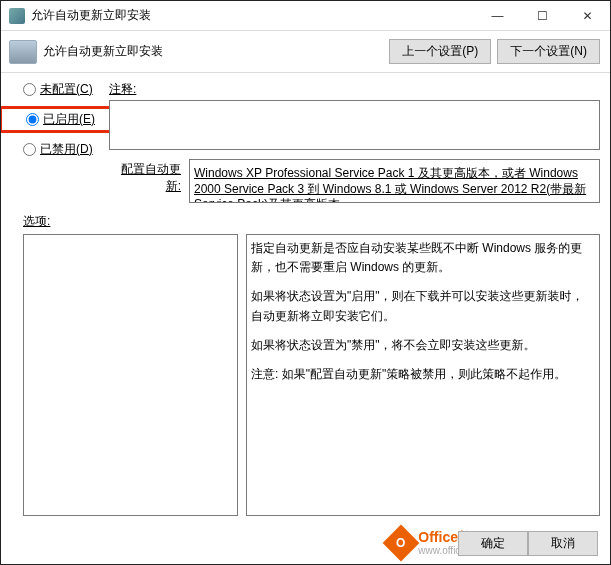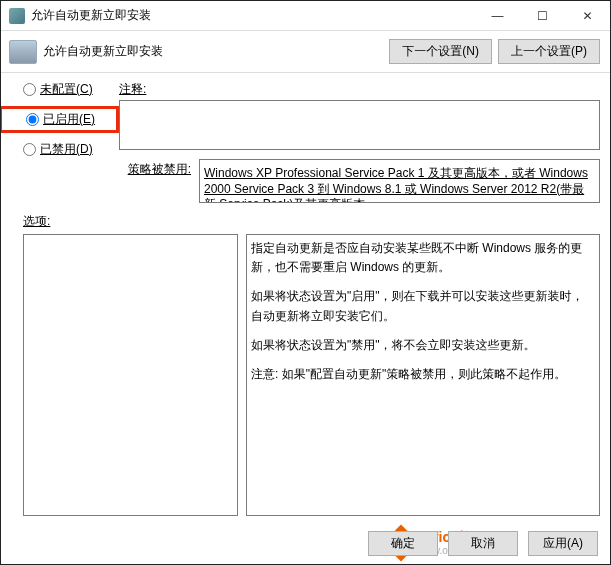--- a/index.html
+++ b/index.html
@@ -63,21 +63,21 @@
       margin-bottom: 10px;
     }
     .radio-item input { margin-right: 4px; }
     .underline { text-decoration: underline; }
     .red-box {
       border: 3px solid #e82c0c;
       padding: 2px 8px 2px 0;
       margin: -2px 0 8px -24px;
       width: 120px;
     }
-    .right-col { flex: 1; margin-left: 16px; }
+    .right-col { flex: 1; margin-left: 6px; }
     .lbl { margin-bottom: 2px; }
     .textbox {
       width: 100%; height: 50px;
       border: 1px solid #7a7a7a;
       background: #fff;
       resize: none;
     }
     .platform-row {
       display: flex; align-items: flex-start;
       margin-top: 6px;
@@ -106,21 +106,21 @@
       font-size: 12px;
       line-height: 1.6;
       overflow: auto;
     }
     .pane.left { width: 215px; }
     .pane.right { flex: 1; }
     .pane.right p { margin-bottom: 10px; }
     .footer {
       position: absolute;
       bottom: 8px; right: 12px;
-      display: flex; gap: 10px;
+      display: flex; gap: 0;
       align-items: center;
     }
     .footer .btn { min-width: 70px; }
     .watermark {
       position: absolute;
       bottom: 8px; right: 110px;
       display: flex; align-items: center;
       gap: 4px;
       pointer-events: none;
     }
@@ -148,22 +148,22 @@
     <div class="winbtn">—</div>
     <div class="winbtn">☐</div>
     <div class="winbtn close">✕</div>
   </div>
 </div>
 
 <div class="header-row">
   <span class="hicon"></span>
   <span class="htitle">允许自动更新立即安装</span>
   <div class="nav-btns">
+    <div class="btn"><span>上一个设置(P)</span></div>
     <div class="btn"><span>下一个设置(N)</span></div>
-    <div class="btn"><span>上一个设置(P)</span></div>
   </div>
 </div>
 <hr class="sep">
 
 <div class="main">
   <div class="config-row">
     <div class="radios">
       <label class="radio-item">
         <input type="radio" name="state" style="">
         <span><span>未配置(</span><span class="underline">C</span><span>)</span></span>
@@ -176,21 +176,21 @@
       </div>
       <label class="radio-item">
         <input type="radio" name="state" style="">
         <span><span>已禁用(</span><span class="underline">D</span><span>)</span></span>
       </label>
     </div>
     <div class="right-col">
       <div class="lbl">注释:</div>
       <textarea class="textbox" style=""></textarea>
       <div class="platform-row">
-        <div class="plabel">策略被禁用:</div>
+        <div class="plabel">配置自动更新:</div>
         <div class="platform-box">Windows XP Professional Service Pack 1 及其更高版本，或者 Windows 2000 Service Pack 3 到 Windows 8.1 或 Windows Server 2012 R2(带最新 Service Pack)及其更高版本</div>
       </div>
     </div>
   </div>
 
   <div class="panes-header">
     <div class="left-h">选项:</div>
   </div>
   <div class="panes">
     <div class="pane left"></div>
@@ -209,14 +209,13 @@
     </div>
   <div>
     <div class="wm-text">Office教程网</div>
     <div class="wm-sub">www.office26.com</div>
   </div>
 </div>
 
 <div class="footer">
   <div class="btn"><span>确定</span></div>
   <div class="btn"><span>取消</span></div>
-  <div class="btn"><span>应用(A)</span></div>
 </div>
 
 </body></html>

